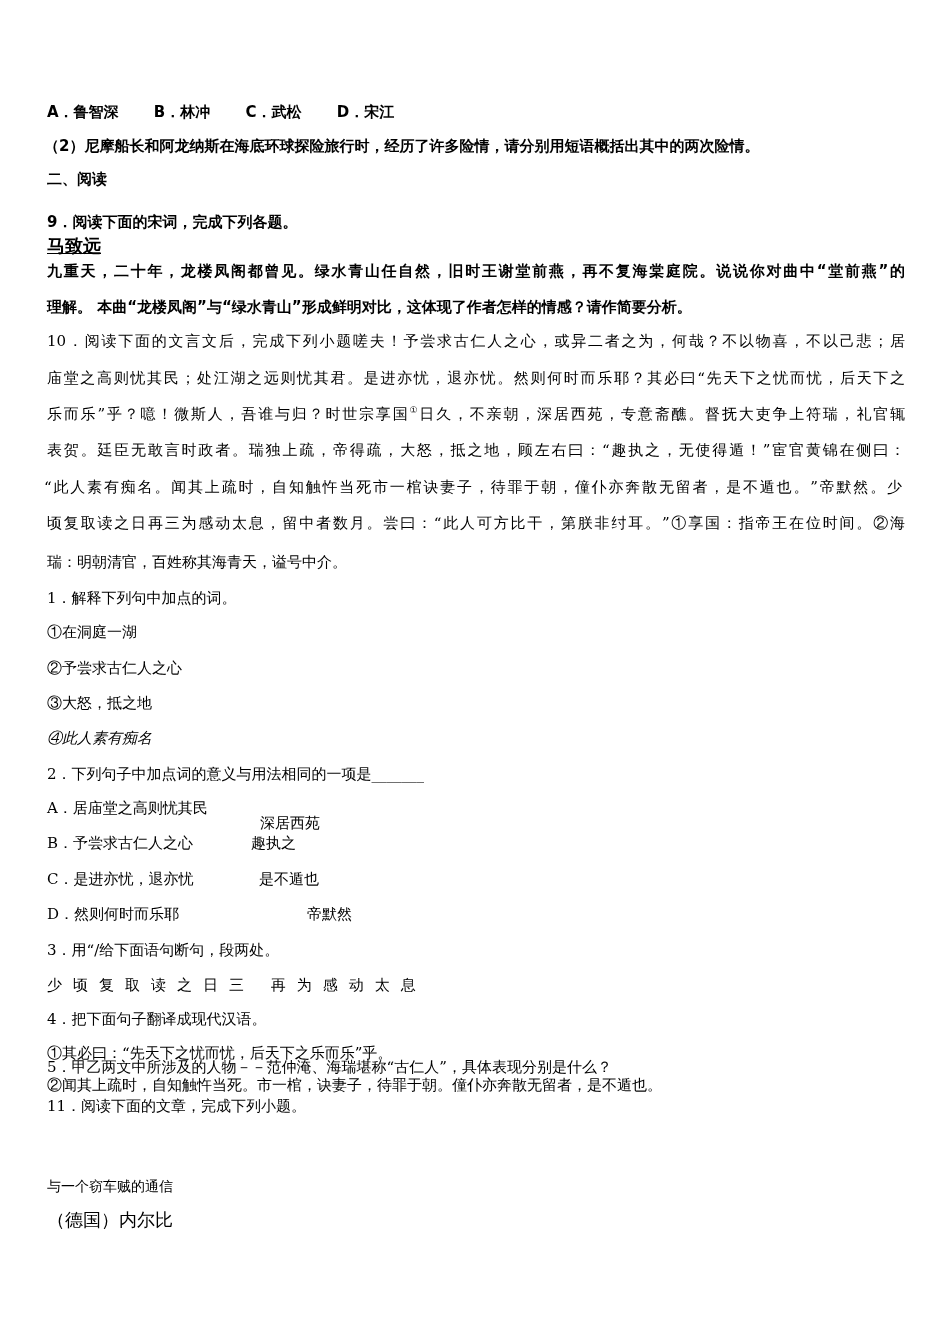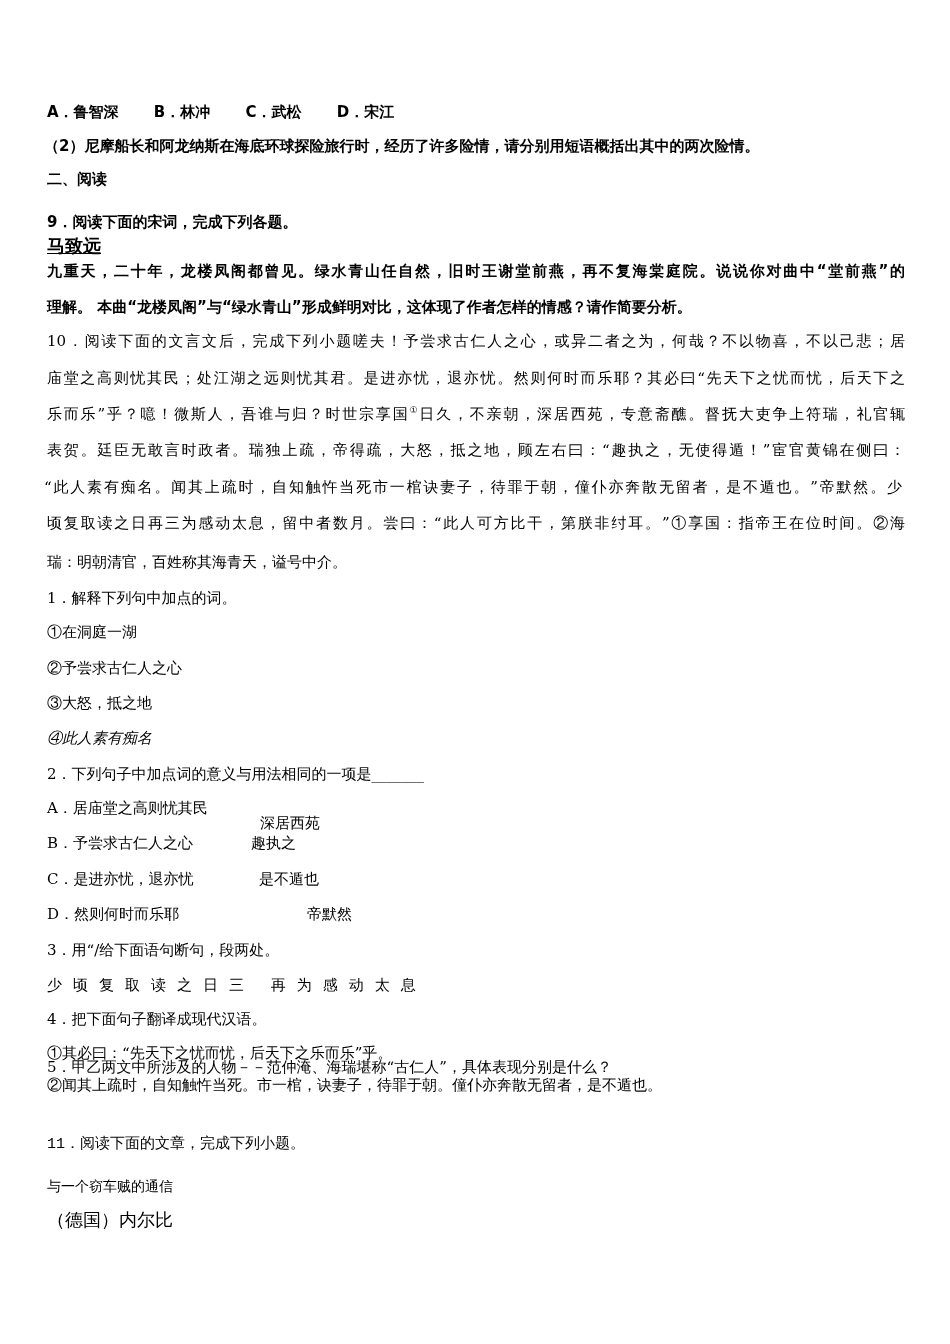--- a/index.html
+++ b/index.html
@@ -102,15 +102,15 @@
 
 <div class="line serif" style="top:940px;">3．用“/给下面语句断句，段两处。</div>
 <div class="line serif spaced" style="top:975px;">少顷复取读之日三 再为感动太息</div>
 
 <div class="line serif" style="top:1009px;">4．把下面句子翻译成现代汉语。</div>
 <div class="line serif" style="top:1043px;">①其必曰：“先天下之忧而忧，后天下之乐而乐”乎。</div>
 <div class="line serif" style="top:1075px;">②闻其上疏时，自知触忤当死。市一棺，诀妻子，待罪于朝。僮仆亦奔散无留者，是不遁也。</div>
 
 <div class="line serif" style="top:1057px;">5．甲乙两文中所涉及的人物－－范仲淹、海瑞堪称“古仁人”，具体表现分别是什么？</div>
 
-<div class="line serif" style="top:1135px;font-family:Liberation Mono, monospace;">11．阅读下面的文章，完成下列小题。</div>
+<div class="line serif" style="top:1096px;">11．阅读下面的文章，完成下列小题。</div>
 <div class="line serif" style="top:1176px; font-size:14px;">与一个窃车贼的通信</div>
 <div class="line serif" style="top:1210px; font-size:18px;">（德国）内尔比</div>
 
 </body></html>

